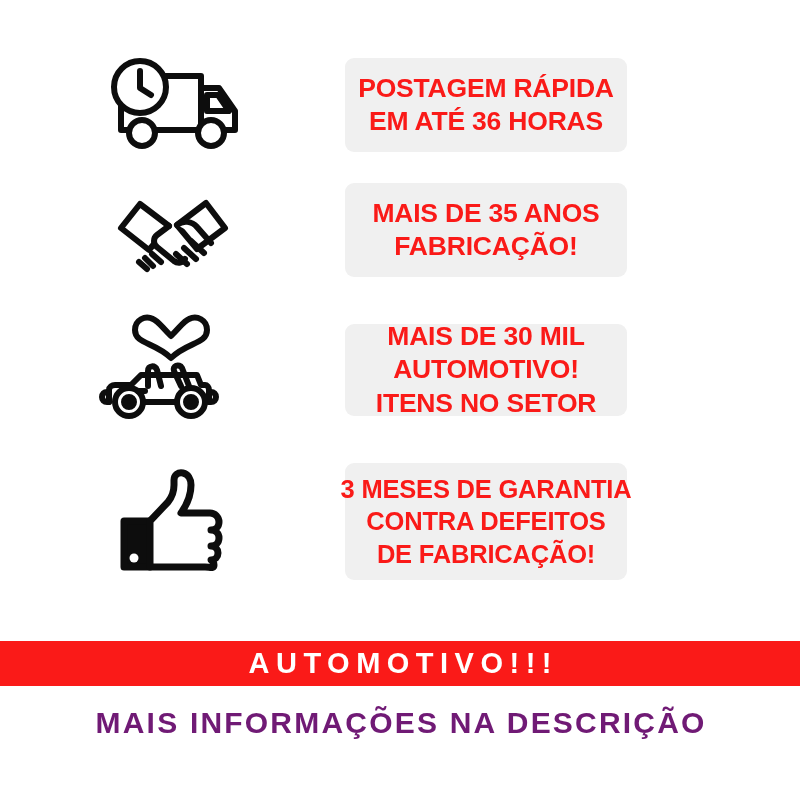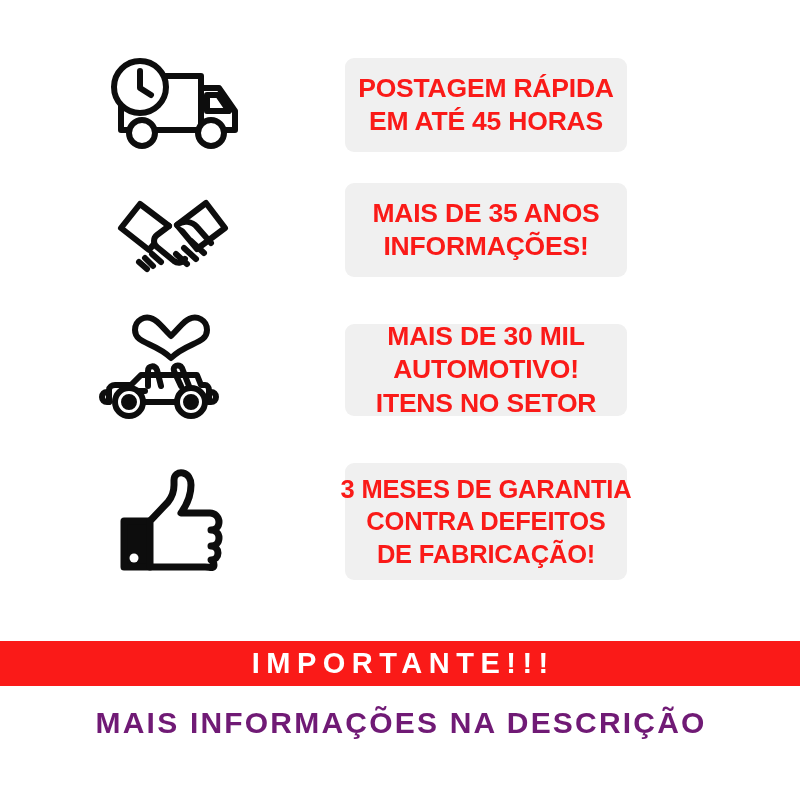--- a/index.html
+++ b/index.html
@@ -152,21 +152,21 @@
             <circle cx="44" cy="76" r="13" fill="#ffffff"></circle>
             <circle cx="113" cy="76" r="13" fill="#ffffff"></circle>
 
             <circle cx="42" cy="30" r="26" fill="#ffffff"></circle>
             <path d="M42 14 L42 31 L53 38"></path>
           </g>
         </svg>
       </div>
       <div class="text-box">
         <div class="line">POSTAGEM RÁPIDA</div>
-        <div class="line">EM ATÉ 45 HORAS</div>
+        <div class="line">EM ATÉ 36 HORAS</div>
       </div>
     </div>
 
     <div class="feature-row row-2">
       <div class="icon-cell">
         <svg width="156" height="96" viewBox="0 0 156 96" fill="none" xmlns="http://www.w3.org/2000/svg">
           <g stroke="#0d0d0d" stroke-width="6" stroke-linecap="round" stroke-linejoin="round" fill="#ffffff">
 
             <path d="M26 46 L45 22 L74 44 L54 68 Z"></path>
 
@@ -180,21 +180,21 @@
             <path d="M44 80 L52 87"></path>
 
             <path d="M96 59 L109 71"></path>
             <path d="M89 66 L101 77"></path>
             <path d="M81 72 L92 82"></path>
           </g>
         </svg>
       </div>
       <div class="text-box">
         <div class="line">MAIS DE 35 ANOS</div>
-        <div class="line">INFORMAÇÕES!</div>
+        <div class="line">FABRICAÇÃO!</div>
       </div>
     </div>
 
     <div class="feature-row row-3">
       <div class="icon-cell">
         <svg width="160" height="112" viewBox="0 0 160 112" fill="none" xmlns="http://www.w3.org/2000/svg">
           <g stroke="#0d0d0d" stroke-width="6" stroke-linecap="round" stroke-linejoin="round" fill="none">
 
             <path d="M78 44 C62 28 42 30 42 16 C42 6 52 1 60 5 C65 7 68 12 78 22 C88 12 91 7 96 5 C104 1 114 6 114 16 C114 30 94 28 78 44 Z" fill="#ffffff"></path>
 
@@ -237,20 +237,20 @@
       <div class="text-box">
         <div class="line">3 MESES DE GARANTIA</div>
         <div class="line">CONTRA DEFEITOS</div>
         <div class="line">DE FABRICAÇÃO!</div>
       </div>
     </div>
 
   </div>
 
   <div class="banner-bar">
-    <span class="banner-title">IMPORTANTE!!!</span>
+    <span class="banner-title">AUTOMOTIVO!!!</span>
   </div>
 
   <div class="banner-sub">
     <span class="sub-title">MAIS INFORMAÇÕES NA DESCRIÇÃO</span>
   </div>
 
 </div>
 
 </body></html>

